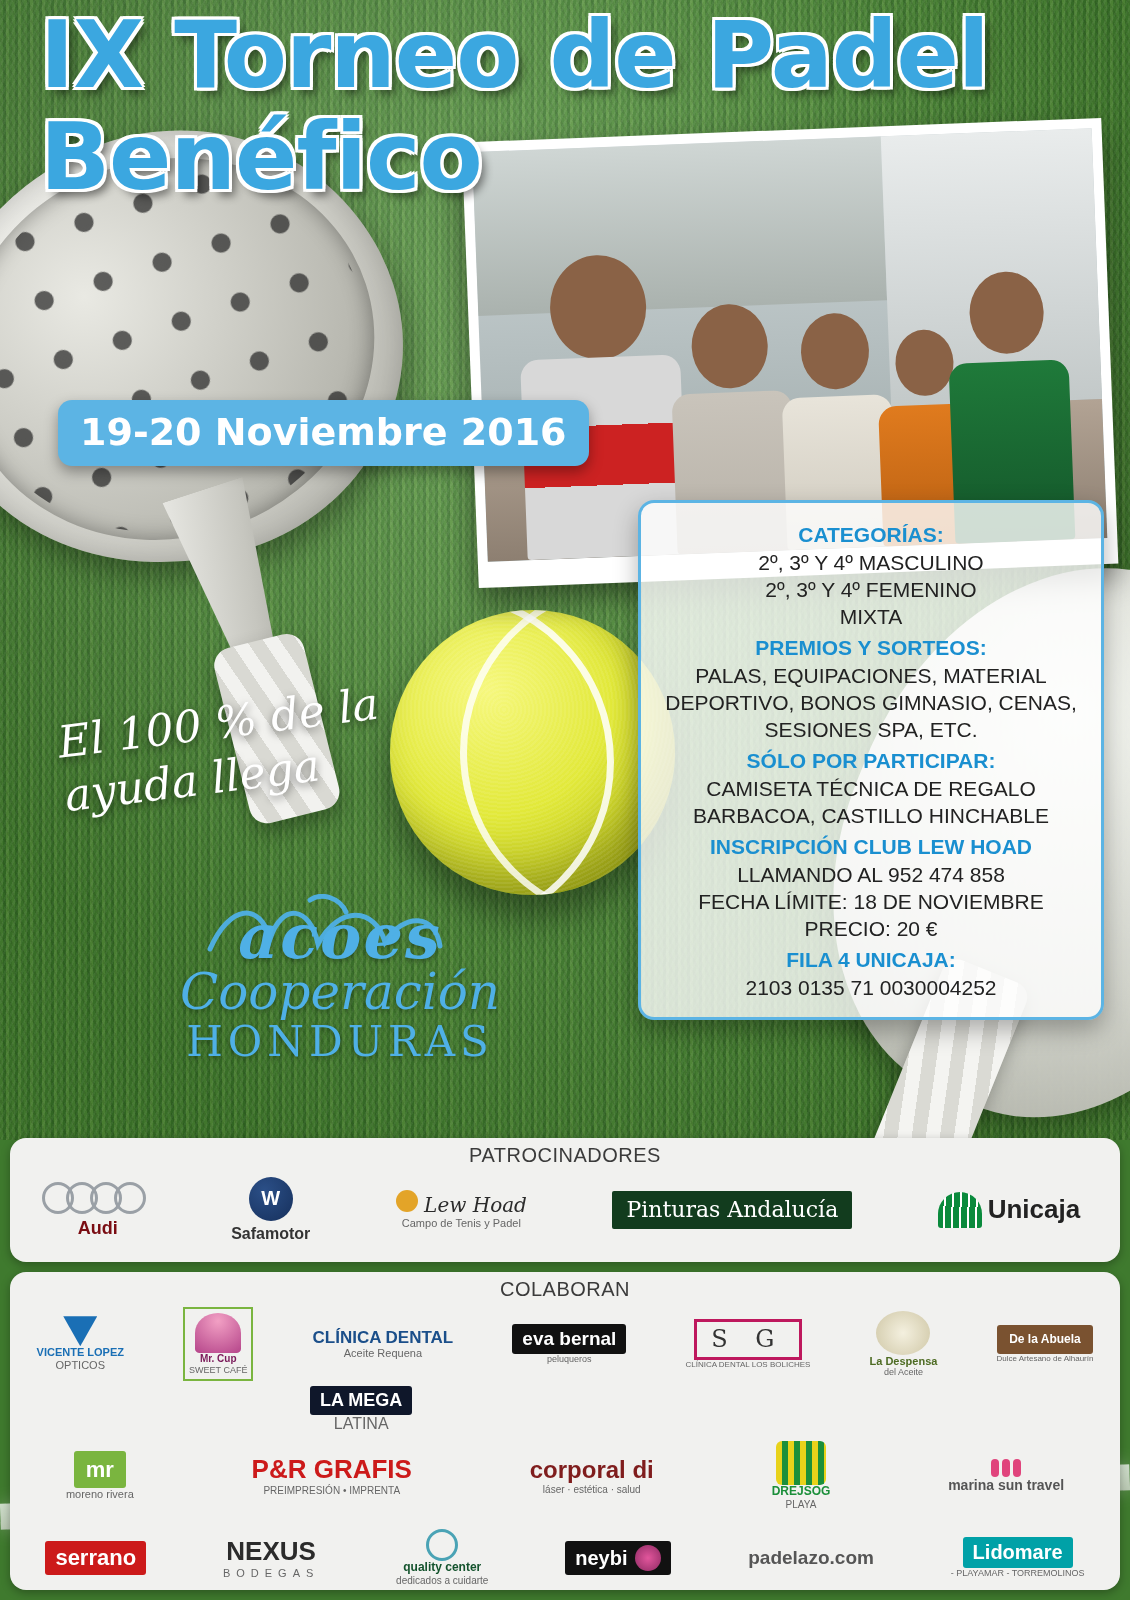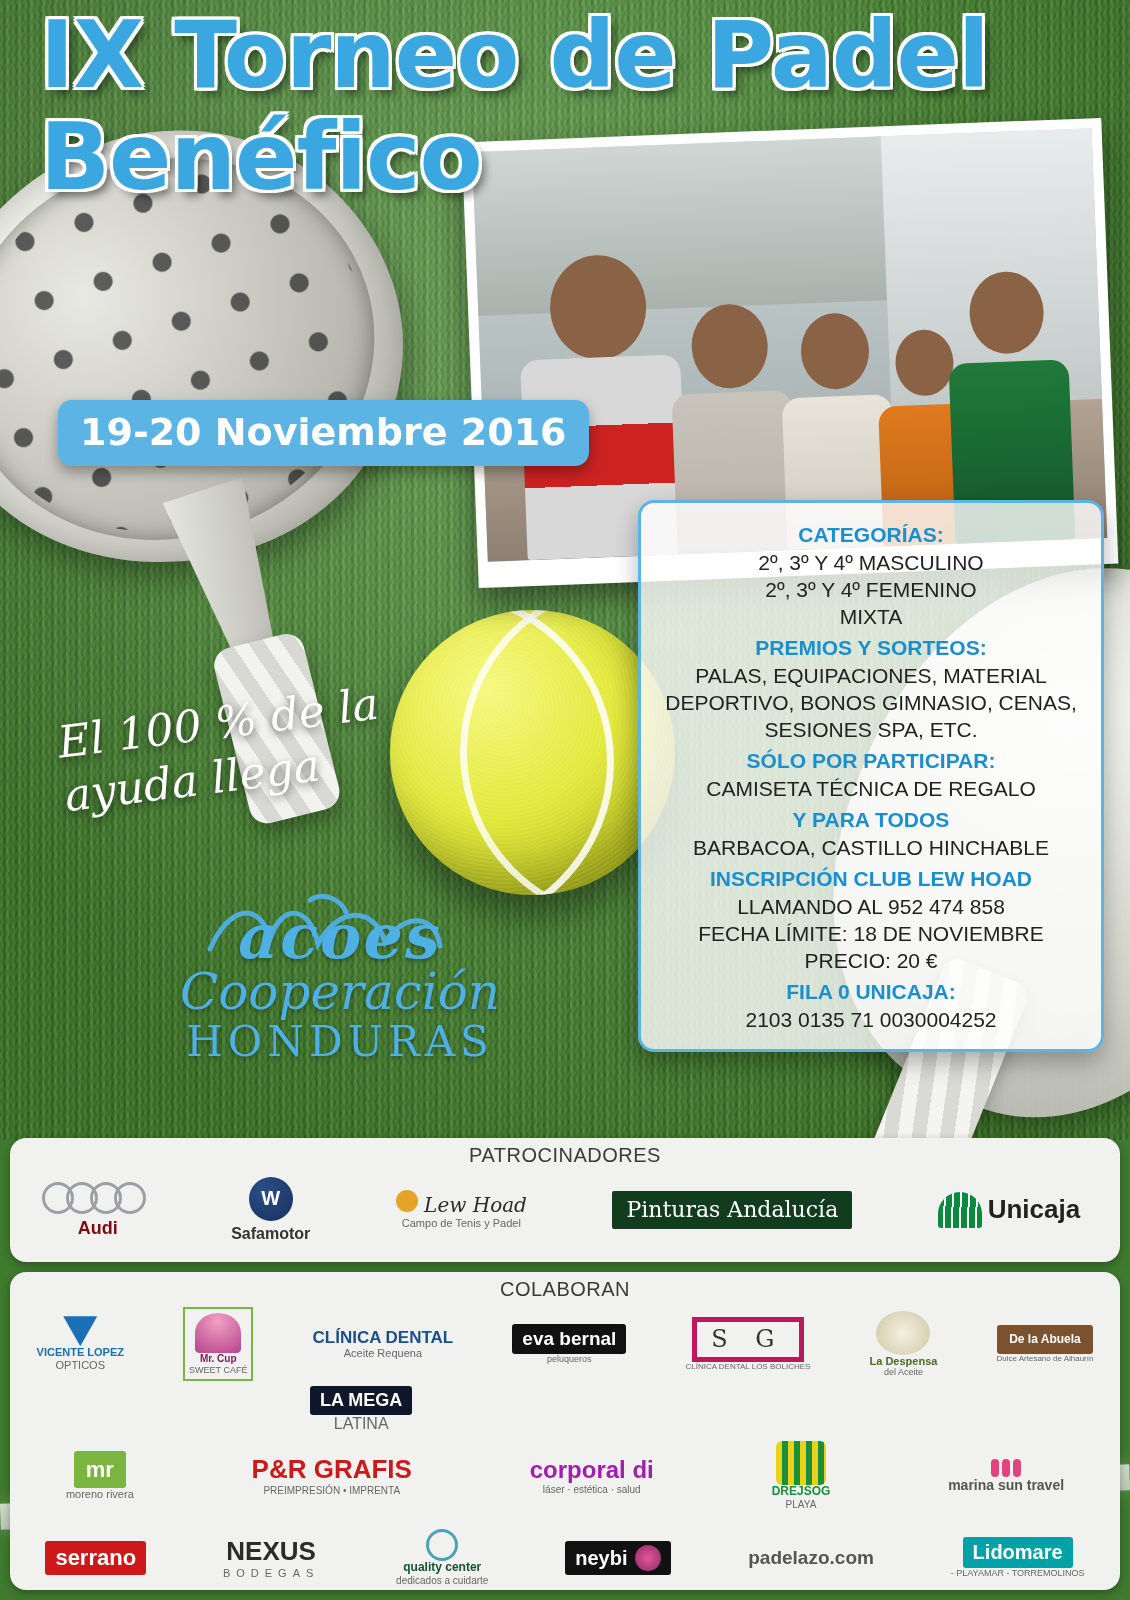--- a/index.html
+++ b/index.html
@@ -212,21 +212,21 @@
     border-radius:44px 44px 6px 6px;}
   .unicaja-txt{font-size:26px;color:#222;font-weight:bold;margin-left:6px;}
 
   .box-green{border:2px solid #7ab53f;padding:4px;}
   .badge{padding:4px 10px;border-radius:3px;color:#fff;font-weight:bold;}
   .b-black{background:#111;}
   .b-pink{background:#0f172a;}
   .b-red{background:#cc1a1a;}
   .b-teal{background:#00a1a7;}
   .b-brown{background:#7a5230;}
-  .sg{border:5px solid #be185d;padding:4px 14px;font-family:"DejaVu Serif", serif;font-size:24px;letter-spacing:10px;}
+  .sg{border:3px solid #be185d;padding:4px 14px;font-family:"DejaVu Serif", serif;font-size:24px;letter-spacing:10px;}
   .flower{width:26px;height:26px;border-radius:50%;background:radial-gradient(circle,#e2569c,#8e2a63);}
   .tri-people{display:flex;gap:3px;}
   .tri-people i{width:8px;height:18px;background:#e0447c;border-radius:4px;}
   .mr{background:#7ab53f;color:#fff;font-weight:bold;font-size:22px;padding:6px 12px;border-radius:3px;}
   .muted{color:#666;}
 </style>
 </head>
 <body>
 
 <div class="poster">
@@ -309,29 +309,28 @@
     <div class="t">MIXTA</div>
 
     <div class="h">PREMIOS Y SORTEOS:</div>
     <div class="t">PALAS, EQUIPACIONES, MATERIAL</div>
     <div class="t">DEPORTIVO, BONOS GIMNASIO, CENAS,</div>
     <div class="t">SESIONES SPA, ETC.</div>
 
     <div class="h">SÓLO POR PARTICIPAR:</div>
     <div class="t">CAMISETA TÉCNICA DE REGALO</div>
 
-    <div class="h">Y PARA TODOS</div>
     <div class="t">BARBACOA, CASTILLO HINCHABLE</div>
 
     <div class="h">INSCRIPCIÓN CLUB LEW HOAD</div>
     <div class="t">LLAMANDO AL 952 474 858</div>
     <div class="t">FECHA LÍMITE: 18 DE NOVIEMBRE</div>
     <div class="t">PRECIO: 20 €</div>
 
-    <div class="h">FILA 0 UNICAJA:</div>
+    <div class="h">FILA 4 UNICAJA:</div>
     <div class="t">2103 0135 71 0030004252</div>
   </div>
 
   <div class="strip one">
     <div class="strip-title">PATROCINADORES</div>
     <div class="row" style="height:86px;">
       <div class="logo-box">
         <div class="audi-rings">
             <i></i>
             <i></i>
@@ -406,21 +405,21 @@
     <div class="row" style="height:86px;">
       <div class="logo-box">
         <div class="mr">mr</div>
         <span class="muted">moreno rivera</span>
       </div>
       <div class="logo-box">
         <b style="font-size:26px;color:#cc1a1a;">P&amp;R GRAFIS</b>
         <span class="muted" style="font-size:10px;">PREIMPRESIÓN • IMPRENTA</span>
       </div>
       <div class="logo-box">
-        <b style="font-size:24px;color:#a21caf;">corporal di</b>
+        <b style="font-size:24px;color:#7f1d1d;">corporal di</b>
         <span class="muted" style="font-size:10px;">láser · estética · salud</span>
       </div>
       <div class="logo-box">
         <div style="width:50px;height:44px;background:repeating-linear-gradient(90deg,#e8d21a 0 6px,#1b8f3a 6px 12px);border-radius:6px;"></div>
         <b style="font-size:12px;color:#1b8f3a;">DREJSOG</b>
         <span class="muted" style="font-size:10px;">PLAYA</span>
       </div>
       <div class="logo-box">
         <div class="tri-people">
             <i></i>

